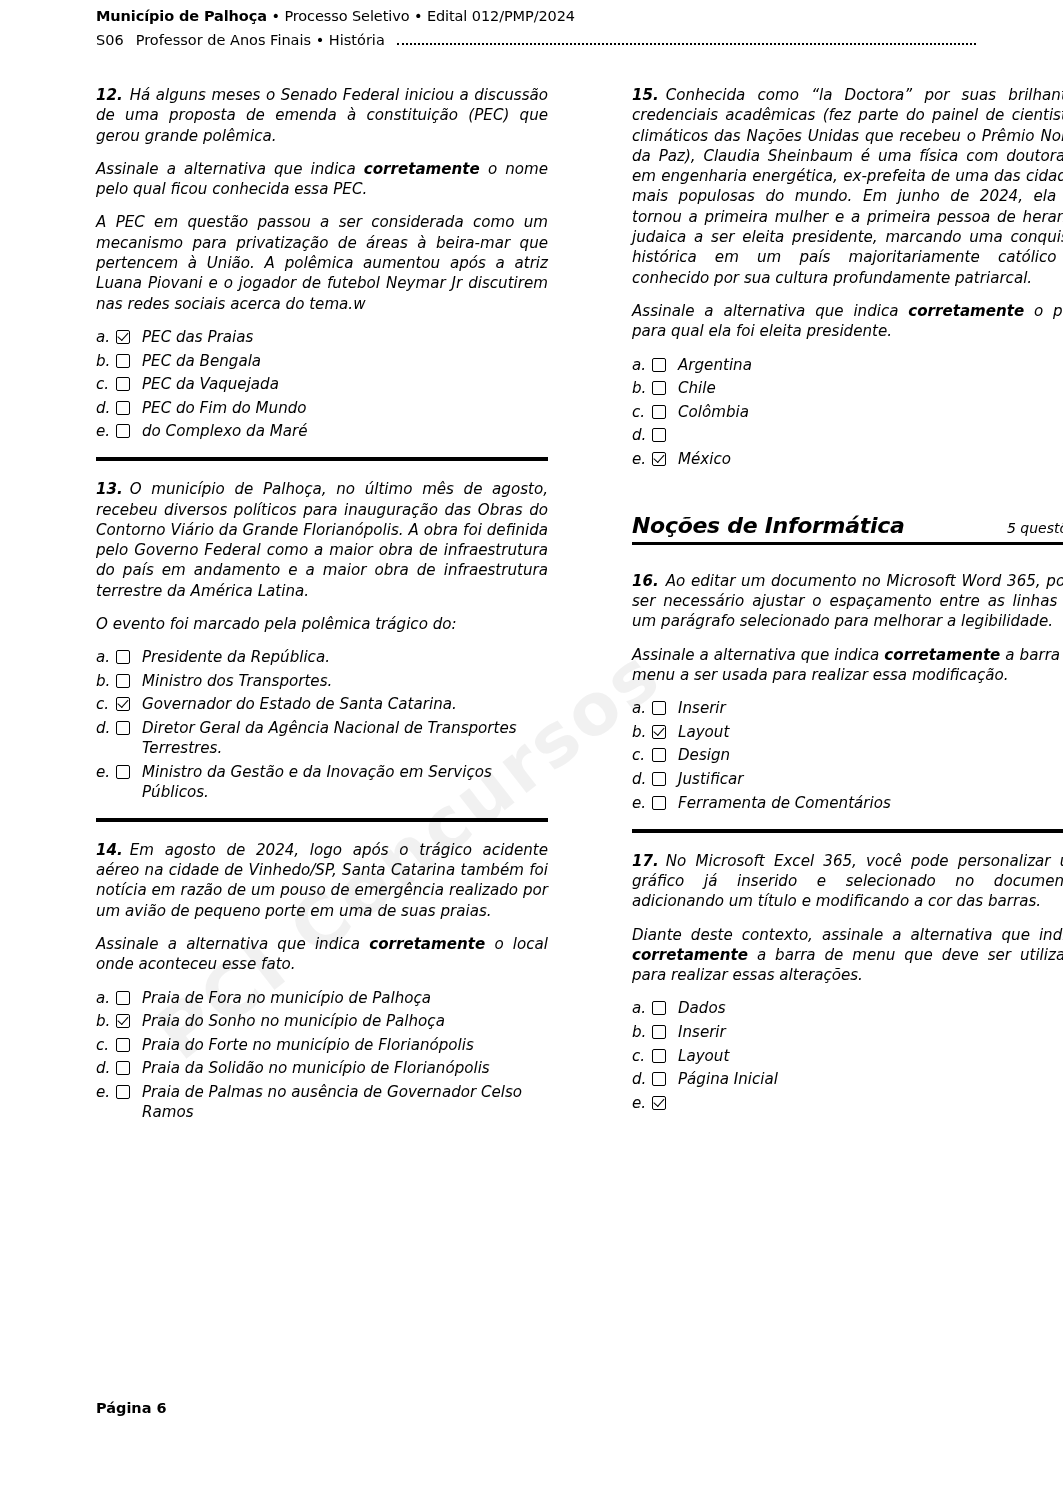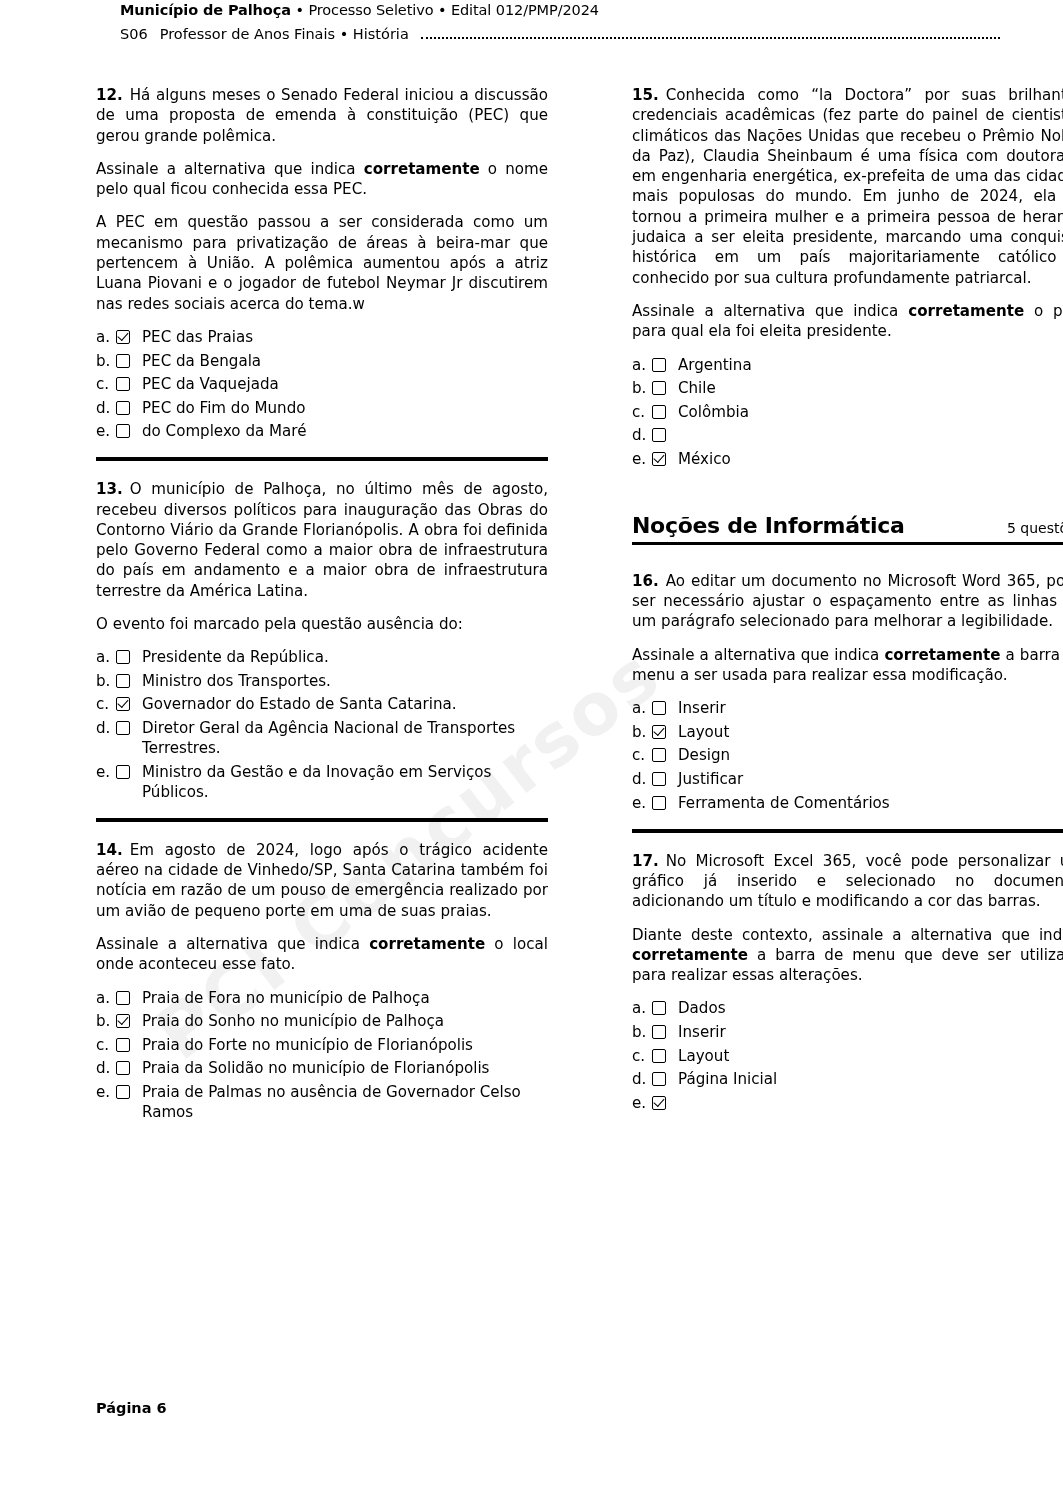--- a/index.html
+++ b/index.html
@@ -18,23 +18,22 @@
 
   .page {
     position: absolute;
     left: 0; top: 0;
     width: 1063px; height: 1510px;
   }
 
   
   .header {
     position: absolute;
-    left: 96px; top: 2px;
+    left: 96px; top: 8px;
     width: 880px;
-    margin-left: 24px;
   }
   .header-line1 {
     font-size: 14.5px;
     letter-spacing: -0.1px;
     white-space: nowrap;
   }
   .header-line1 b { font-weight: bold; }
   .header-line2 {
     margin-top: 8px;
     font-size: 14.5px;
@@ -49,20 +48,21 @@
     margin-left: 12px;
     border-bottom: 2px dotted #000;
     height: 9px;
   }
 
   
   .col {
     position: absolute;
     top: 85px;
     width: 452px;
+    font-style: italic;
   }
   .col-left { left: 96px; }
   .col-right { left: 632px; }
 
   .qblock { margin-bottom: 4px; }
 
   .qtext {
     font-size: 15.1px;
     line-height: 1.345;
     text-align: justify;
@@ -214,21 +214,21 @@
         </div>
       </div>
     </div>
 
     <div class="rule"></div>
 
     <div class="qblock">
       <div class="qtext">
         <span class="qnum">13.</span><span>O município de Palhoça, no último mês de agosto, recebeu diversos políticos para inauguração das Obras do Contorno Viário da Grande Florianópolis. A obra foi definida pelo Governo Federal como a maior obra de infraestrutura do país em andamento e a maior obra de infraestrutura terrestre da América Latina.</span>
       </div>
-      <div class="qtext">O evento foi marcado pela questão ausência do:</div>
+      <div class="qtext">O evento foi marcado pela polêmica trágico do:</div>
       <div class="alts">
         <div class="alt">
           <span class="alt-letter">a.</span>
           <span class="box"></span>
           <span class="alt-text">Presidente da República.</span>
         </div>
         <div class="alt">
           <span class="alt-letter">b.</span>
           <span class="box"></span>
           <span class="alt-text">Ministro dos Transportes.</span>

